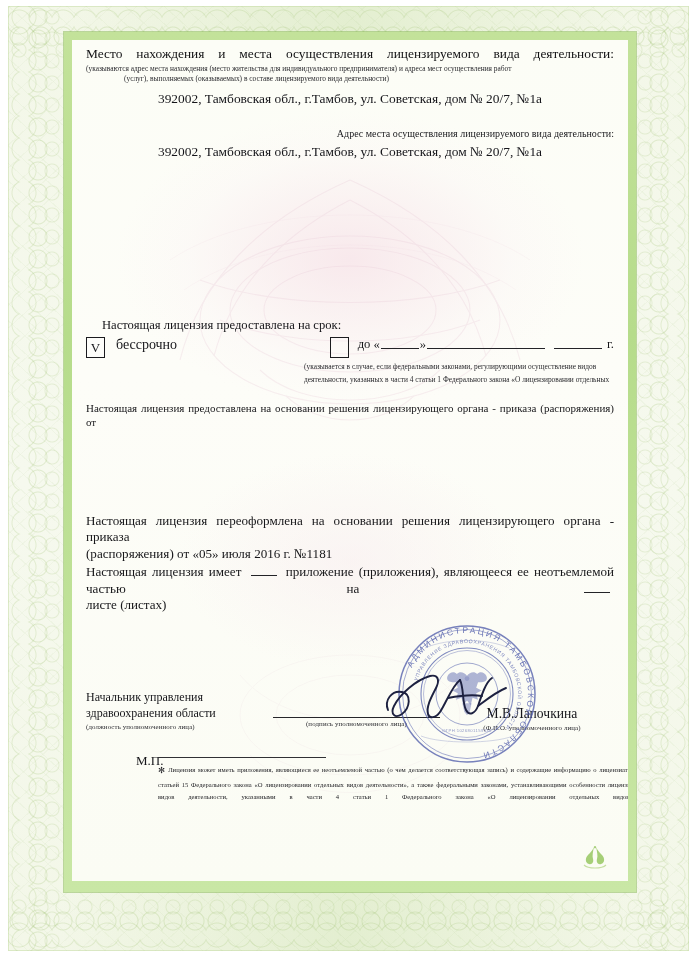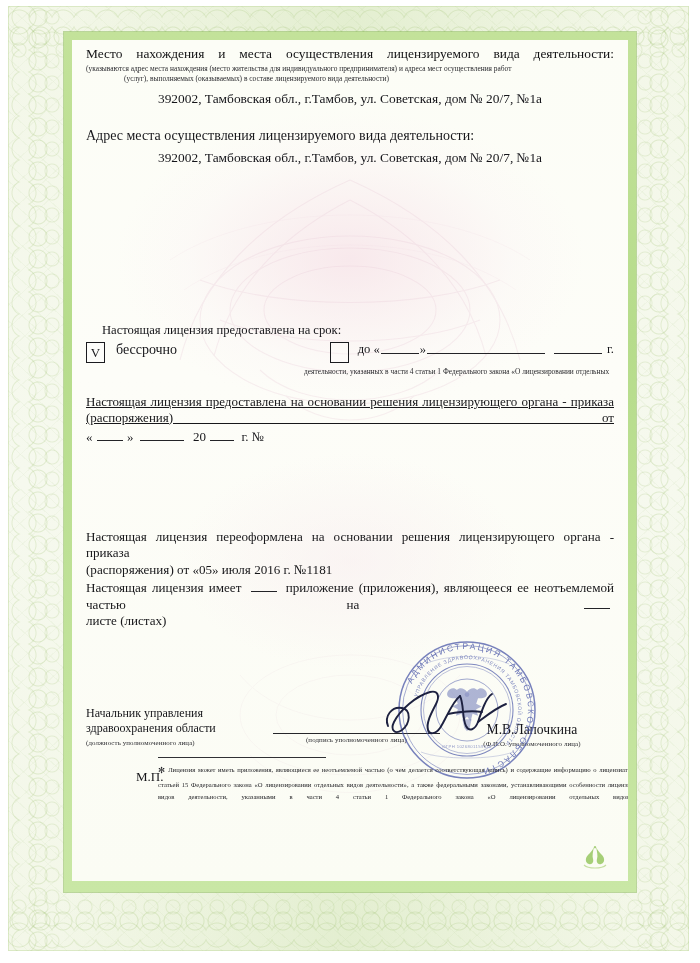--- a/index.html
+++ b/index.html
@@ -103,45 +103,44 @@
   }
 
   .inner-pad{
     position:relative;
     padding:6px 14px 0 14px;
     z-index:3;
   }
 
   
   .t-main{
-    font-size:13px;
+    font-size:11px;
     color:#17171a;
     line-height:1.22;
     text-align:justify;
-    text-decoration:underline;
   }
   .t-head{
     font-size:13.4px;
     color:#121214;
     line-height:1.2;
     text-align:justify;
     text-align-last:justify;
   }
   .t-tiny{
     font-size:7.4px;
     color:#2a2a2e;
     line-height:1.34;
     text-align:justify;
   }
   .t-center{text-align:center;}
   .t-addr{
     font-size:13.4px;color:#15151a;text-align:center;line-height:1.3;
   }
   .t-addr-label{
-    font-size:14px;color:#18181c;text-align:left;line-height:1.3;
+    font-size:10px;color:#18181c;text-align:right;line-height:1.3;
   }
 
   .spacer-block{height:150px;}
 
   
   .sec-term{margin-top:4px;}
   .term-title{font-size:12.6px;color:#16161a;padding-left:16px;margin-top:7px;}
   .term-row{
     display:flex;align-items:flex-start;margin-top:4px;
   }
@@ -326,35 +325,27 @@
               <span class="ul-blank" style="width:38px;"></span>
               <span>»</span>
               <span class="ul-blank" style="width:118px;"></span>
               <span class="ul-blank" style="width:48px;margin-left:8px;"></span>
               <span style="margin-left:4px;">г.</span>
             </div>
           </div>
         </div>
 
         <div class="note-under t-tiny">
+          <p>(указывается в случае, если федеральными законами, регулирующими осуществление видов</p>
           <p>деятельности, указанных в части 4 статьи 1 Федерального закона «О лицензировании отдельных</p>
         </div>
       </div>
 
       <div class="sec-basis">
         <div class="t-main" style="text-align-last:justify;">Настоящая лицензия предоставлена на основании решения лицензирующего органа - приказа (распоряжения) от</div>
-        <div class="basis-line2">
-          <span>«</span>
-          <span class="ul-blank" style="width:26px;"></span>
-          <span>»</span>
-          <span class="ul-blank" style="width:44px;margin-left:3px;"></span>
-          <span style="margin-left:5px;">20</span>
-          <span class="ul-blank" style="width:24px;"></span>
-          <span style="margin-left:3px;">г. №</span>
-        </div>
       </div>
 
       <div class="gap-mid"></div>
 
       <div class="sec-reissue">
         <div class="reissue-p">Настоящая лицензия переоформлена на основании решения лицензирующего органа - приказа</div>
         <div class="reissue-p2">(распоряжения) от «05» июля 2016 г. №1181</div>
 
         <div class="attach-p">
           <span>Настоящая лицензия имеет</span>

